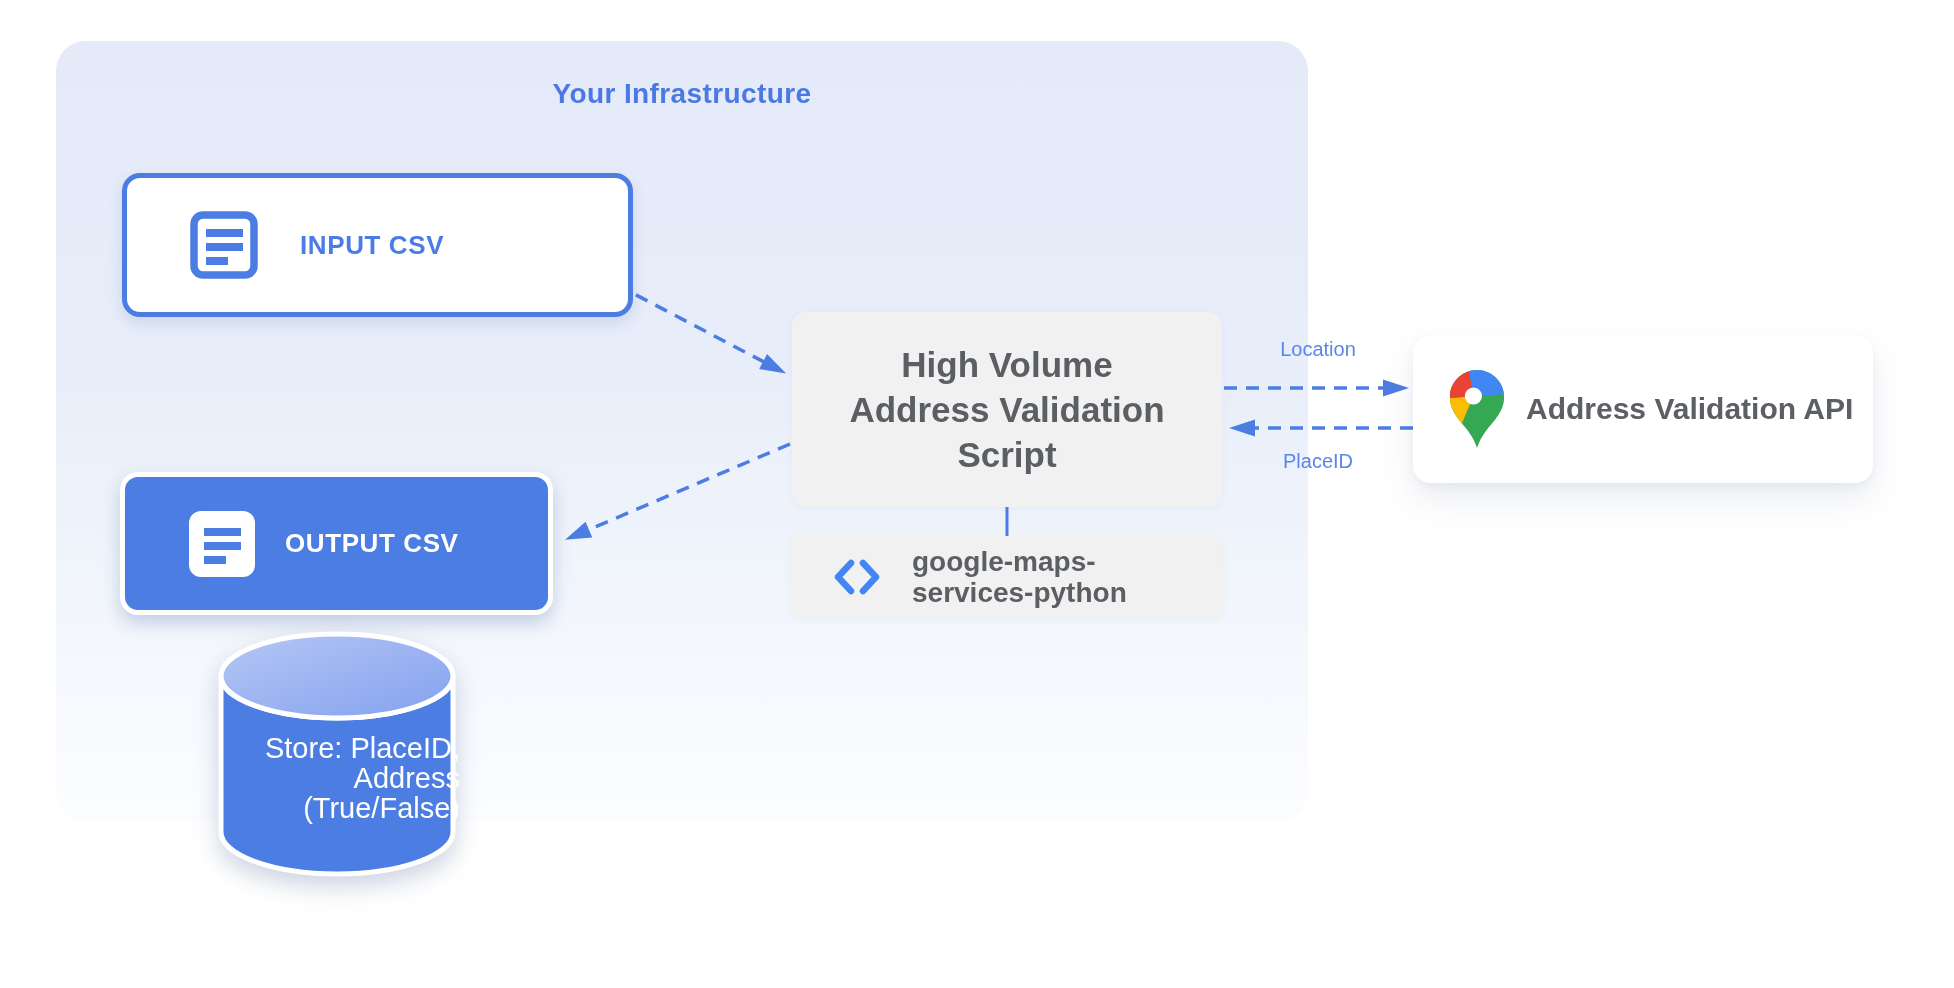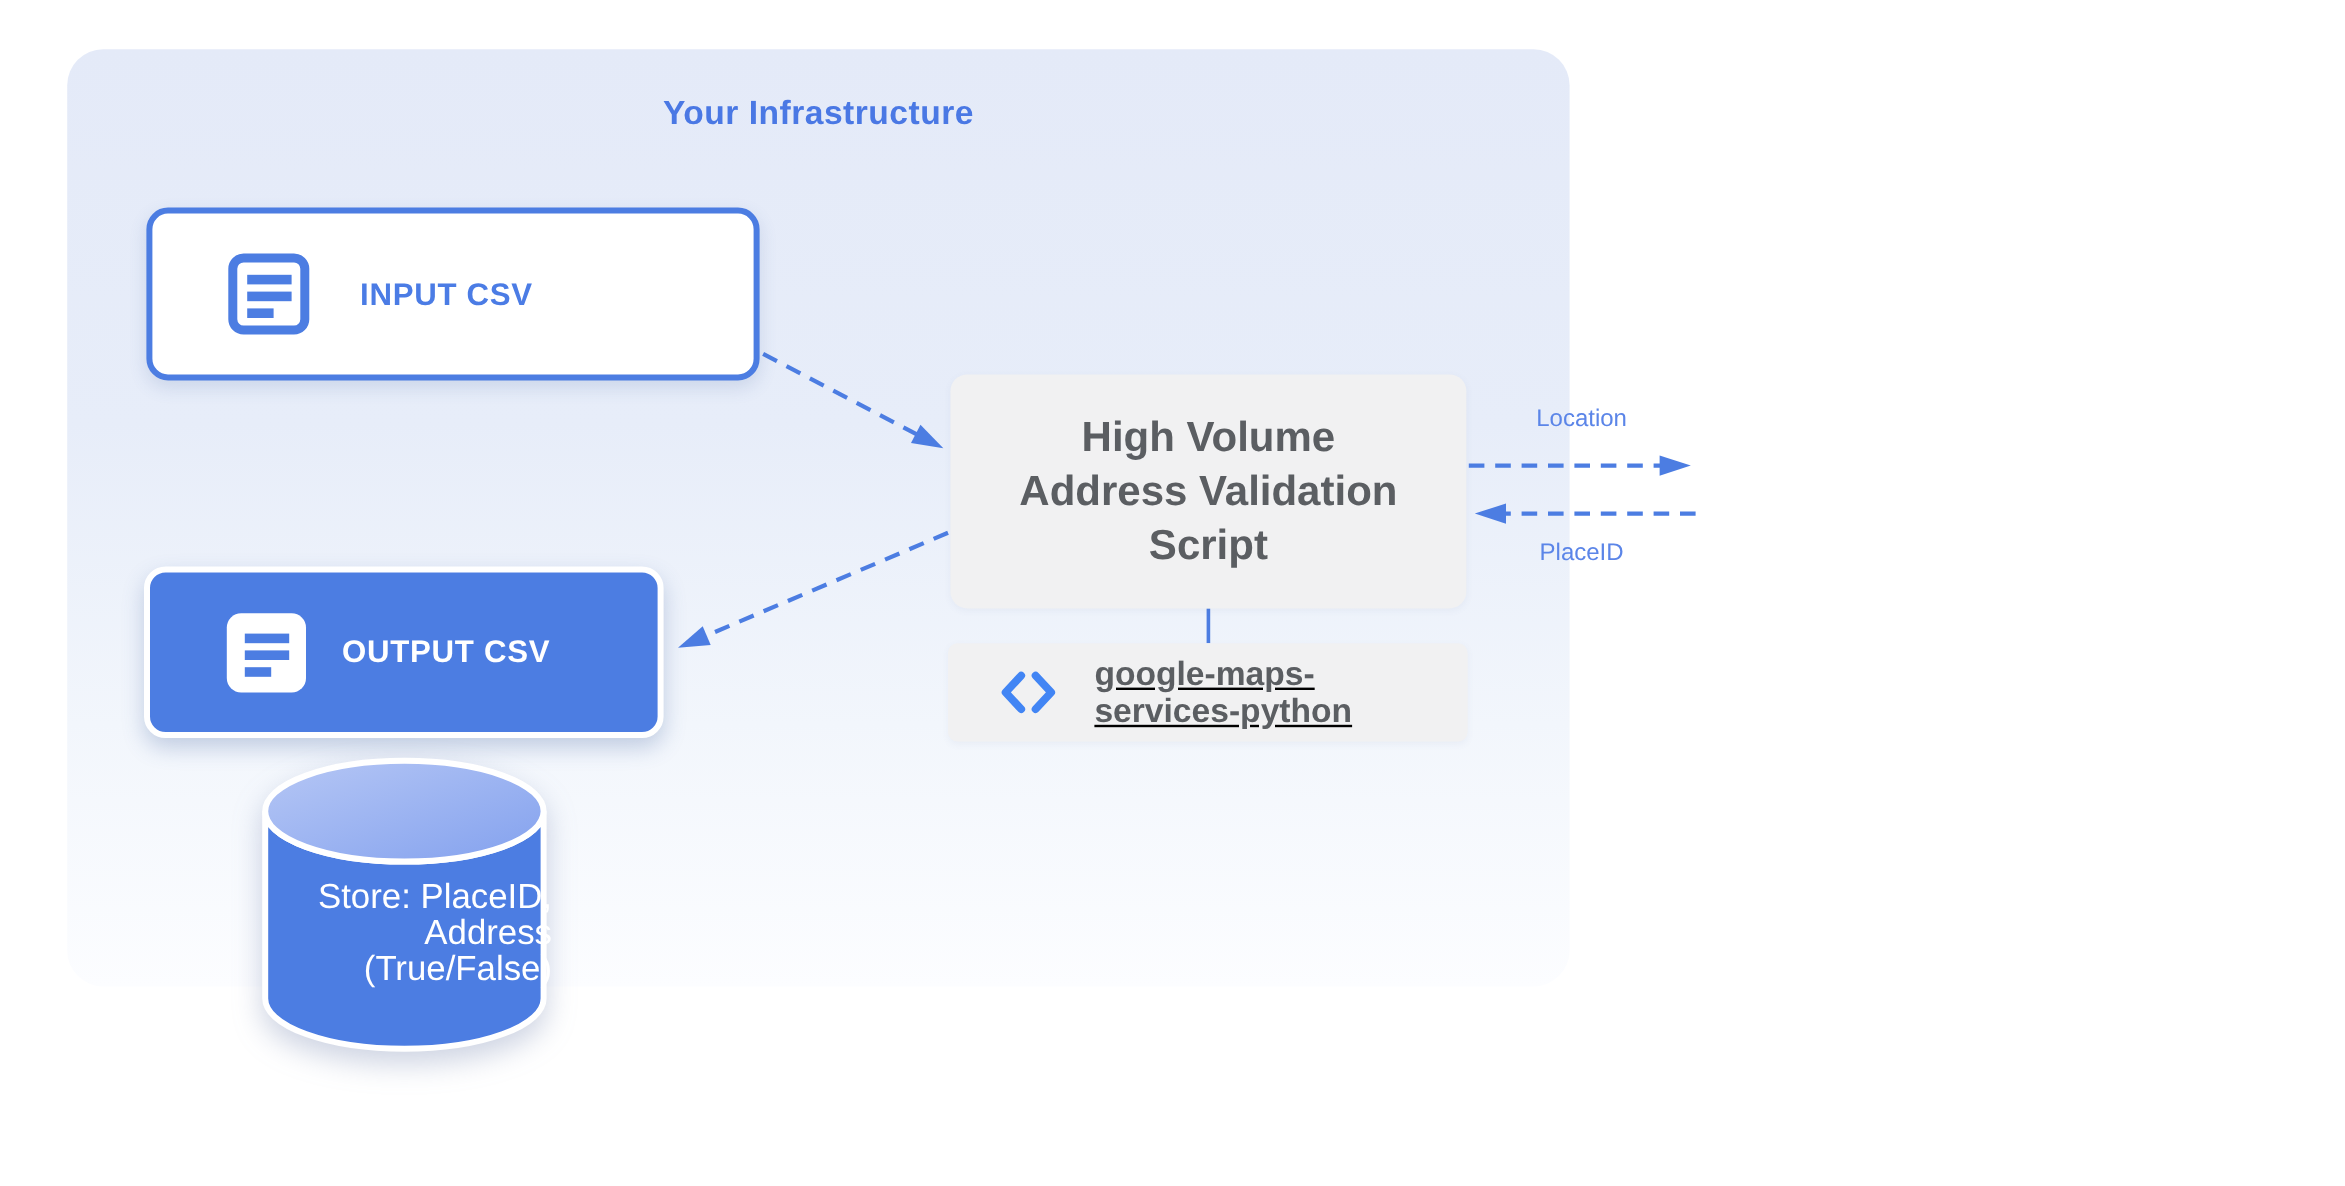--- a/index.html
+++ b/index.html
@@ -53,21 +53,20 @@
     background:#f1f1f2; border-radius:14px;
     flex-direction:column; justify-content:center; text-align:center;
     color:#5b5e62; font-size:35px; font-weight:bold; line-height:45px;
     box-shadow:0 2px 6px rgba(90,110,160,.06);
   }
   .code-box {
     left:790px; top:536px; width:433px; height:82px;
     background:#f1f1f2; border-radius:8px;
     padding-left:42px; gap:30px;
     box-shadow:0 2px 6px rgba(90,110,160,.06);
-    text-decoration:underline;
   }
   .code-text { font-size:28px; font-weight:bold; color:#5b5e62; line-height:31px; text-align:left; }
 
   
   .api-box {
     left:1413px; top:335px; width:460px; height:148px;
     background:#ffffff; border-radius:18px;
     padding-left:36px; gap:21px;
     box-shadow:0 4px 10px rgba(60,80,130,.06), 0 16px 34px rgba(60,80,130,.10);
   }
@@ -151,17 +150,34 @@
     <svg width="50" height="40" viewBox="0 0 50 40">
       <path d="M19,6 L6,20 L19,34" fill="none" stroke="#4285f4" stroke-width="6.5" stroke-linecap="round" stroke-linejoin="round"></path>
       <path d="M31,6 L44,20 L31,34" fill="none" stroke="#4285f4" stroke-width="6.5" stroke-linecap="round" stroke-linejoin="round"></path>
     </svg>
     <div class="code-text">
       <div>google-maps-</div>
       <div>services-python</div>
     </div>
   </div>
 
+  <div class="node api-box">
+    <svg width="56" height="78" viewBox="0 0 92 132">
+      <defs>
+        <clipPath id="pinClip">
+          <path d="M46,0 C20.6,0 0,20.6 0,46 C0,70 17,85 30,102 C38,113 43,122 46,132 C49,122 54,113 62,102 C75,85 92,70 92,46 C92,20.6 71.4,0 46,0 Z"></path>
+        </clipPath>
+      </defs>
+      <g clip-path="url(#pinClip)">
+        <rect x="-10" y="-10" width="150" height="160" fill="#34a853"></rect>
+        <path d="M40,44 L-40,51 L-40,135 L5,127 Z" fill="#fbbc04"></path>
+        <path d="M40,44 L-40,51 L-40,-40 L26,-36 Z" fill="#ea4335"></path>
+        <path d="M40,44 L26,-36 L135,-40 L135,39 Z" fill="#4285f4"></path>
+        <circle cx="40" cy="44" r="14.5" fill="#ffffff"></circle>
+      </g>
+    </svg>
+    <span class="api-label">Address Validation API</span>
+  </div>
 
   <div class="edge-label label-location">Location</div>
   <div class="edge-label label-placeid">PlaceID</div>
 
 </div>
 
 </body></html>

